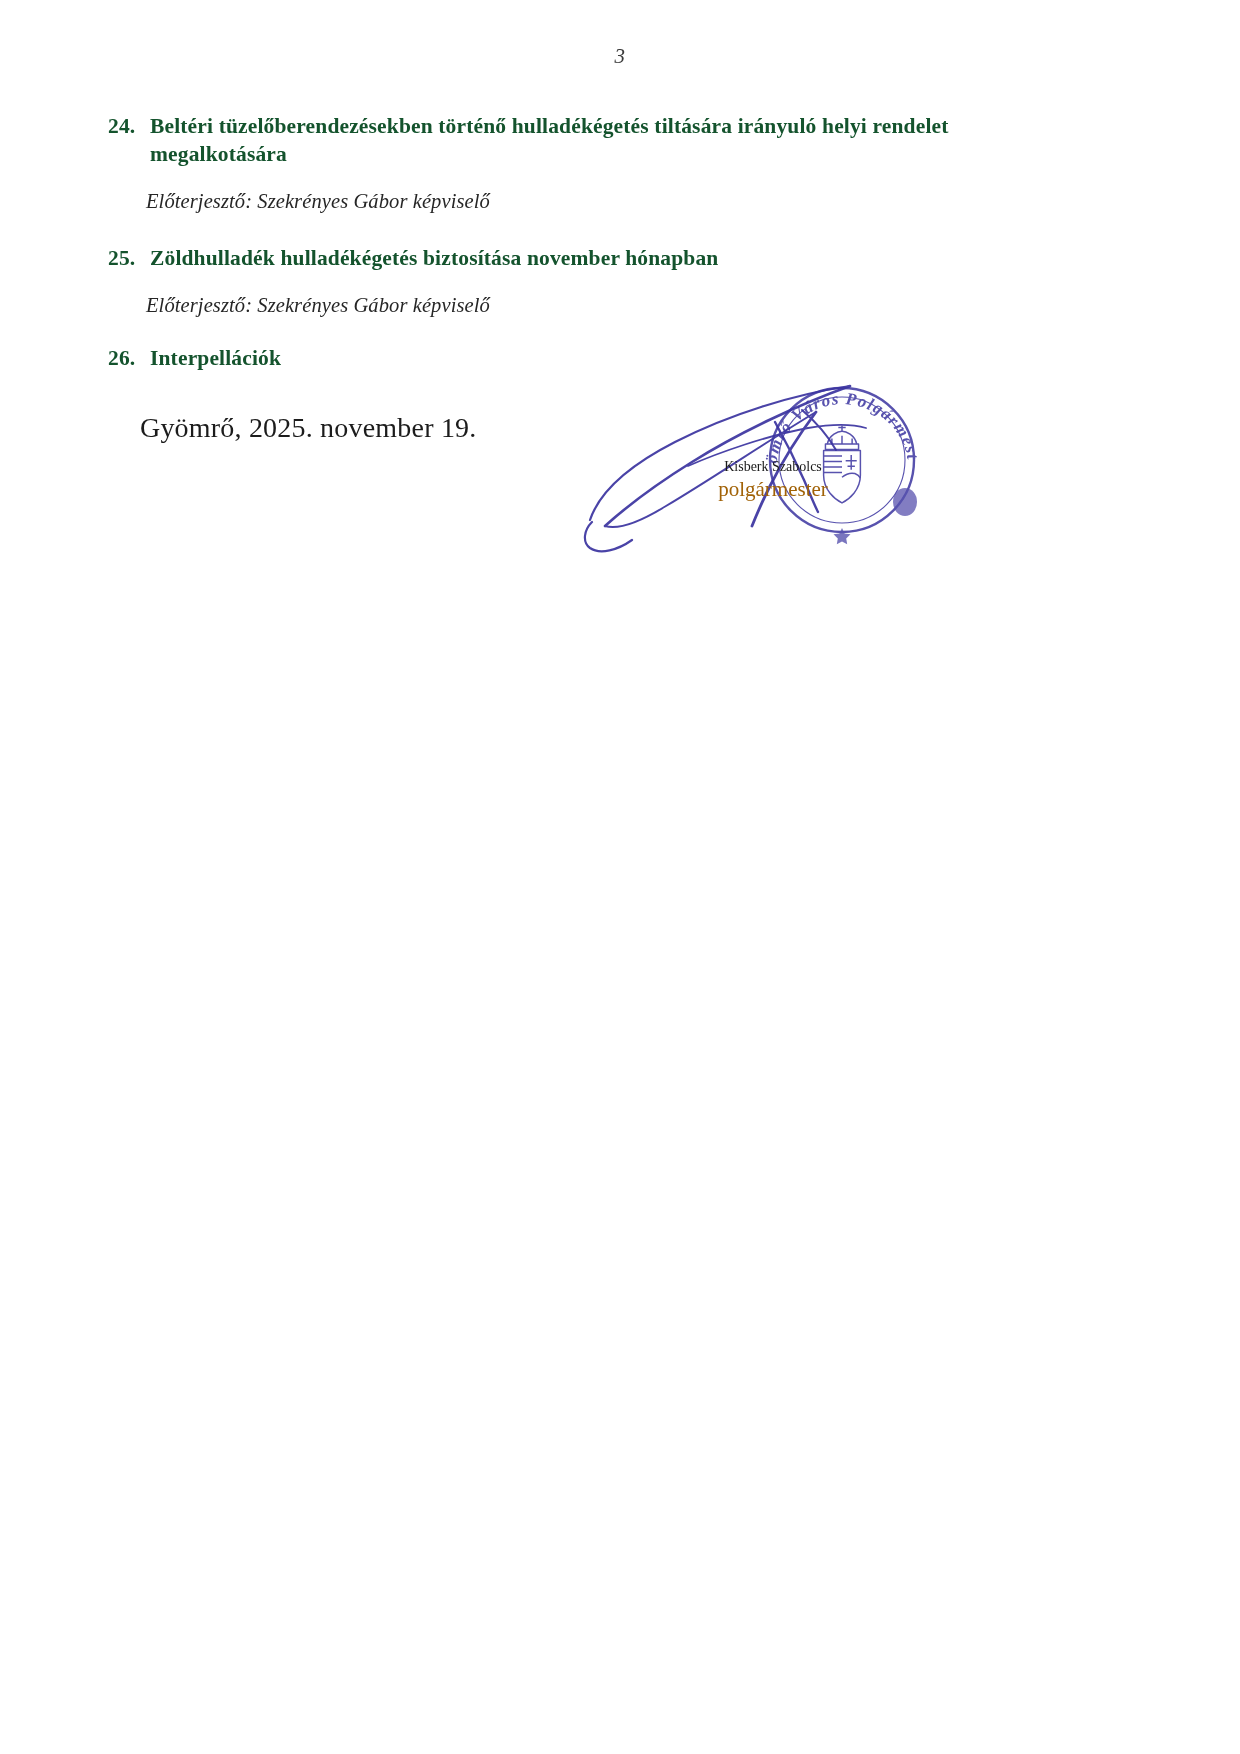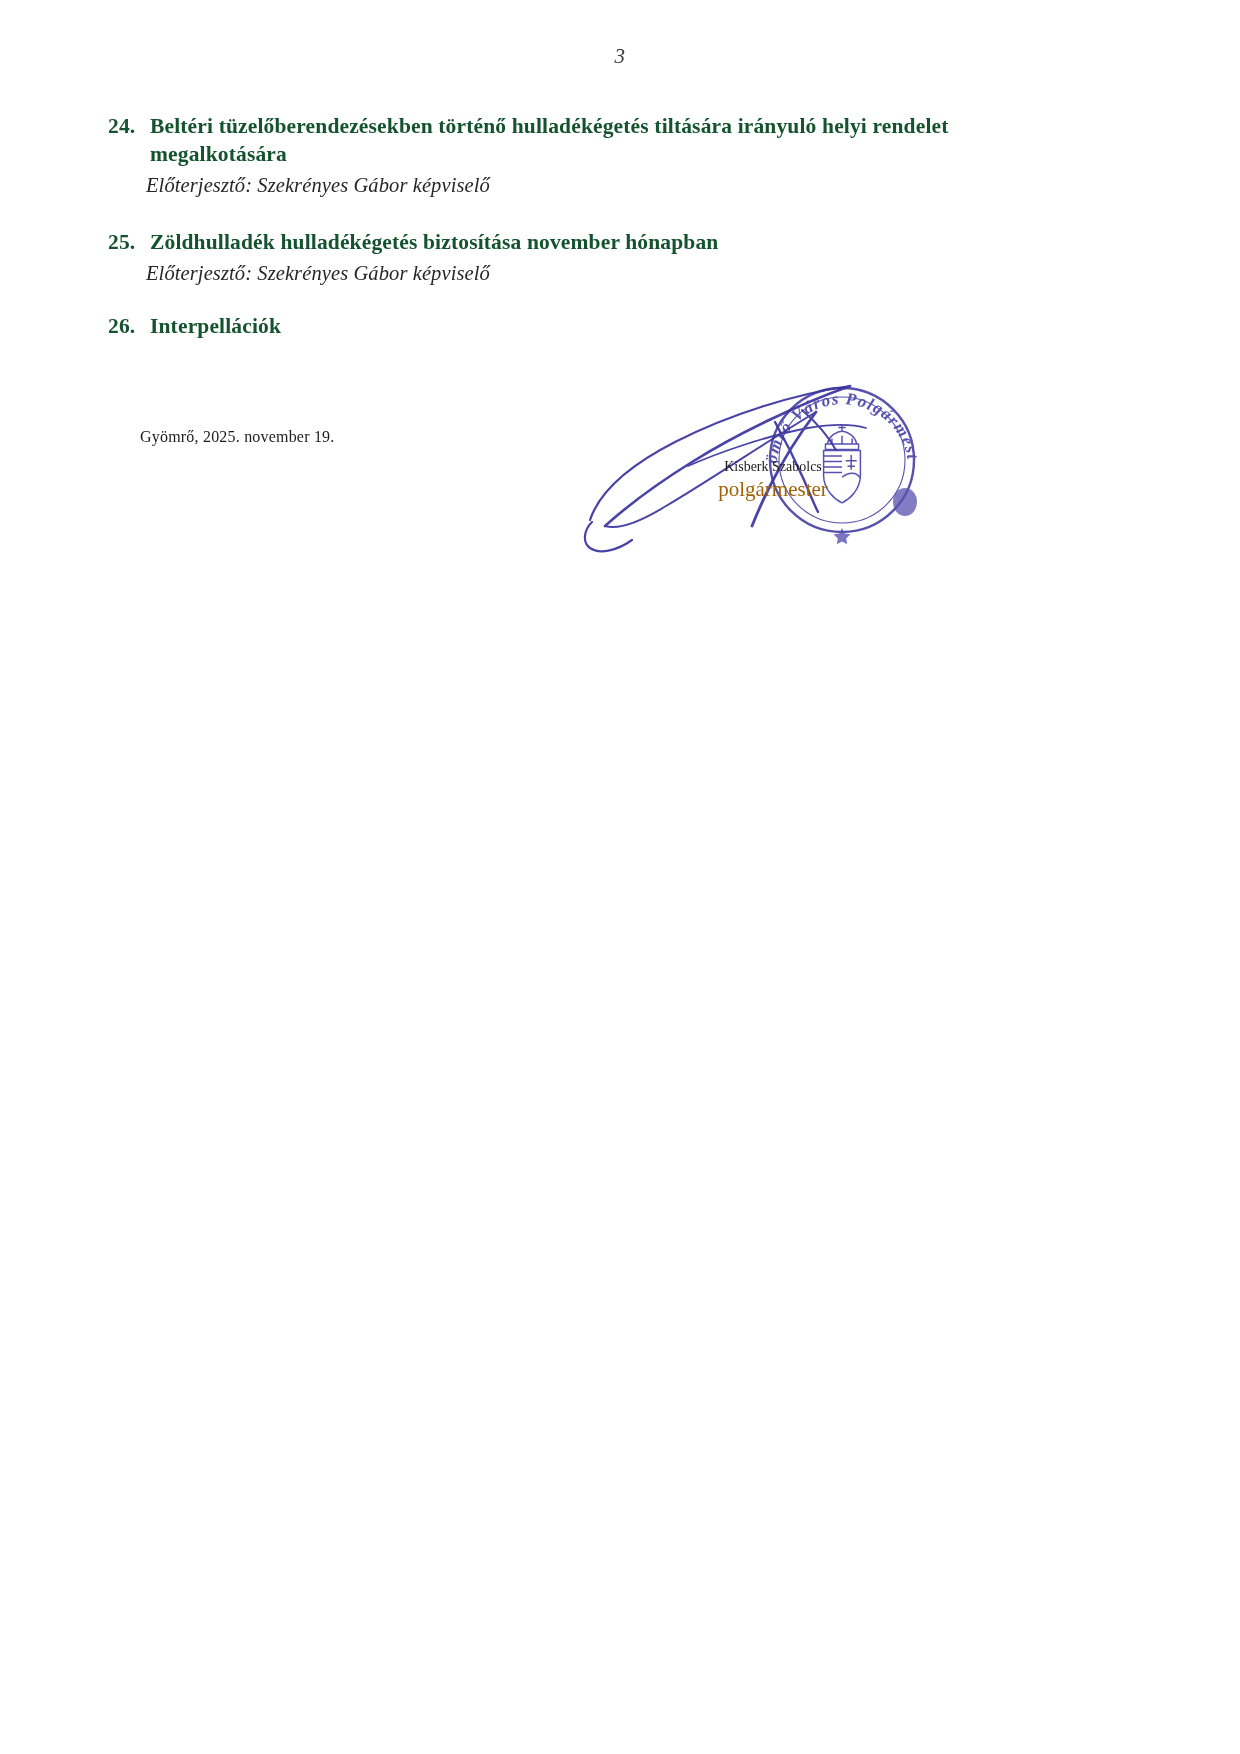--- a/index.html
+++ b/index.html
@@ -59,42 +59,41 @@
     min-width: 38px;
     padding-right: 4px;
     font-weight: bold;
   }
 
   .agenda-title {
     flex: 1 1 auto;
   }
 
   .presenter {
-    margin-top: 3px;
+    margin-top: 19px;
     margin-left: 38px;
     font-style: italic;
     font-size: 20.5px;
     line-height: 1.3;
     color: #262626;
     letter-spacing: 0.1px;
   }
 
   .item-24 { margin-bottom: 30px; }
   .item-25 { margin-bottom: 26px; }
   .item-26 { margin-bottom: 0; }
 
   
   .date-line {
     position: absolute;
     top: 412px;
     left: 140px;
-    font-size: 16px;
+    font-size: 28px;
     color: #1c1c1c;
     letter-spacing: 0.2px;
-    margin-top: 16px;
   }
 
   
   .signature-block {
     position: absolute;
     top: 370px;
     left: 570px;
     width: 420px;
     height: 200px;
   }

